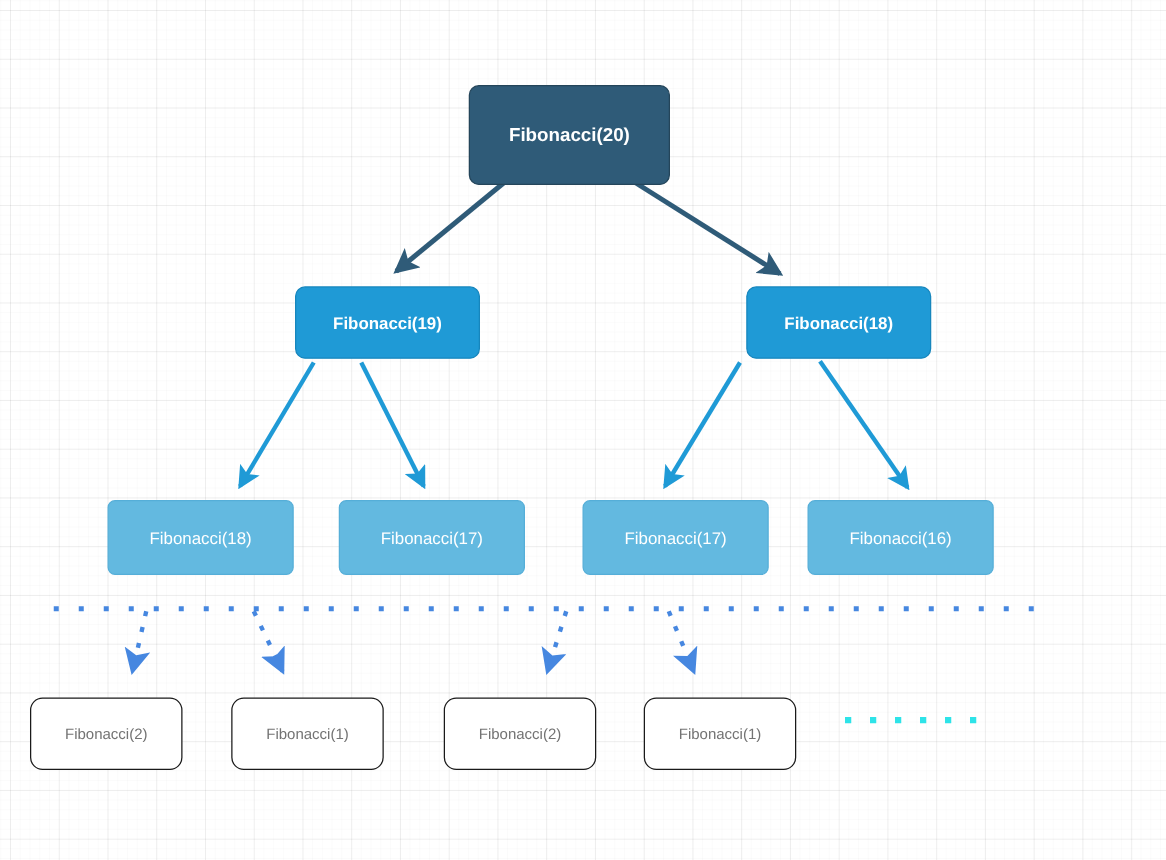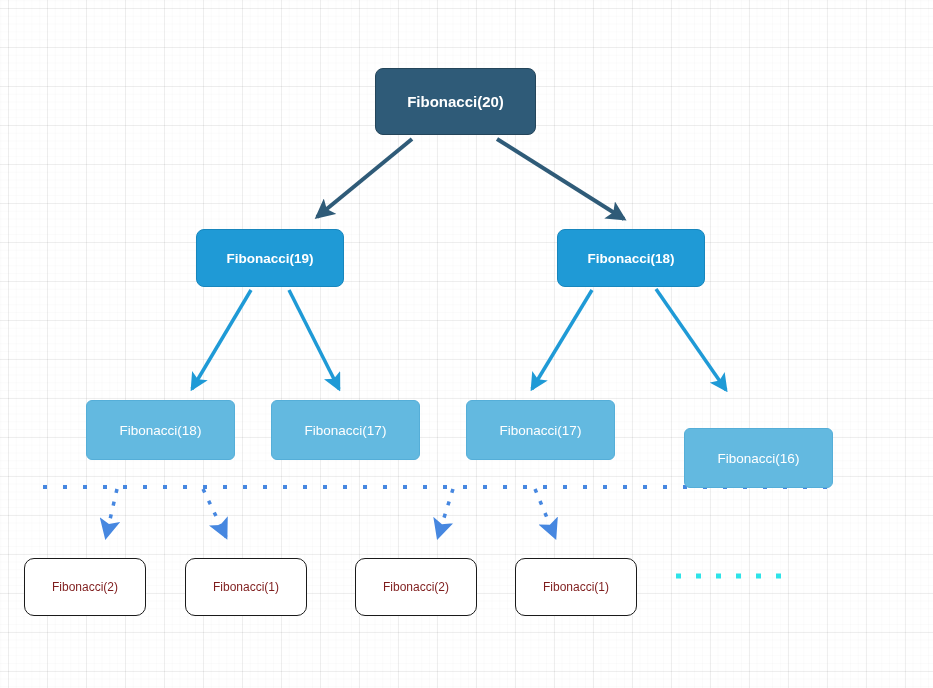--- a/index.html
+++ b/index.html
@@ -17,52 +17,52 @@
     background-size:7.8px 7.8px, 7.8px 7.8px, 39px 39px, 39px 39px;
     background-position:8px 8px;
   }
   .node{
     position:absolute;
     display:flex;align-items:center;justify-content:center;
     text-align:center;
     box-sizing:border-box;
   }
   .node-root{
-    left:375px;top:68px;width:161px;height:67px;
+    left:375px;top:68px;width:161px;height:80px;
     background:var(--root-fill,#2f5b78);
     border:1px solid var(--root-stroke,#24455a);
     border-radius:8px;
     color:#fff;font-weight:bold;font-size:15px;
   }
   .node-l2{
     top:229px;width:148px;height:58px;
     background:var(--level2-fill,#1f9ad6);
     border:1px solid var(--level2-stroke,#1786bd);
     border-radius:8px;
-    color:#fff;font-weight:bold;font-size:13.5px;
+    color:#fff;font-weight:bold;font-size:13.5px;margin-left:40px;
   }
   .node-l2a{left:196px;}
   .node-l2b{left:557px;}
   .node-l3{
     top:400px;width:149px;height:60px;
     background:var(--level3-fill,#63b9e0);
     border:1px solid var(--level3-stroke,#55aed8);
     border-radius:6px;
     color:#fff;font-weight:normal;font-size:13.5px;
   }
   .node-l3a{left:86px;}
   .node-l3b{left:271px;}
   .node-l3c{left:466px;}
-  .node-l3d{left:684px;margin-top:28px;}
+  .node-l3d{left:646px;}
   .node-base{
     top:558px;width:122px;height:58px;
     background:#ffffff;
     border:1.5px solid #1a1a1a;
     border-radius:10px;
-    color:#7f1d1d;font-size:12px;
+    color:#737373;font-size:12px;
   }
   .node-b1{left:24px;}
   .node-b2{left:185px;}
   .node-b3{left:355px;}
   .node-b4{left:515px;}
   #connector-layer{position:absolute;left:0;top:0;width:933px;height:688px;}
   .edge-dark{stroke:var(--dark-arrow,#2f5b78);stroke-width:4;fill:none;}
   .edge-blue{stroke:var(--blue-arrow,#1f9ad6);stroke-width:3.5;fill:none;}
   .edge-dotted{stroke:var(--dotted-blue,#4687e0);stroke-width:3.5;fill:none;stroke-dasharray:4 9;}
   .line-dotted-h{stroke:var(--dotted-blue,#4687e0);stroke-width:4;fill:none;stroke-dasharray:4 16;}

